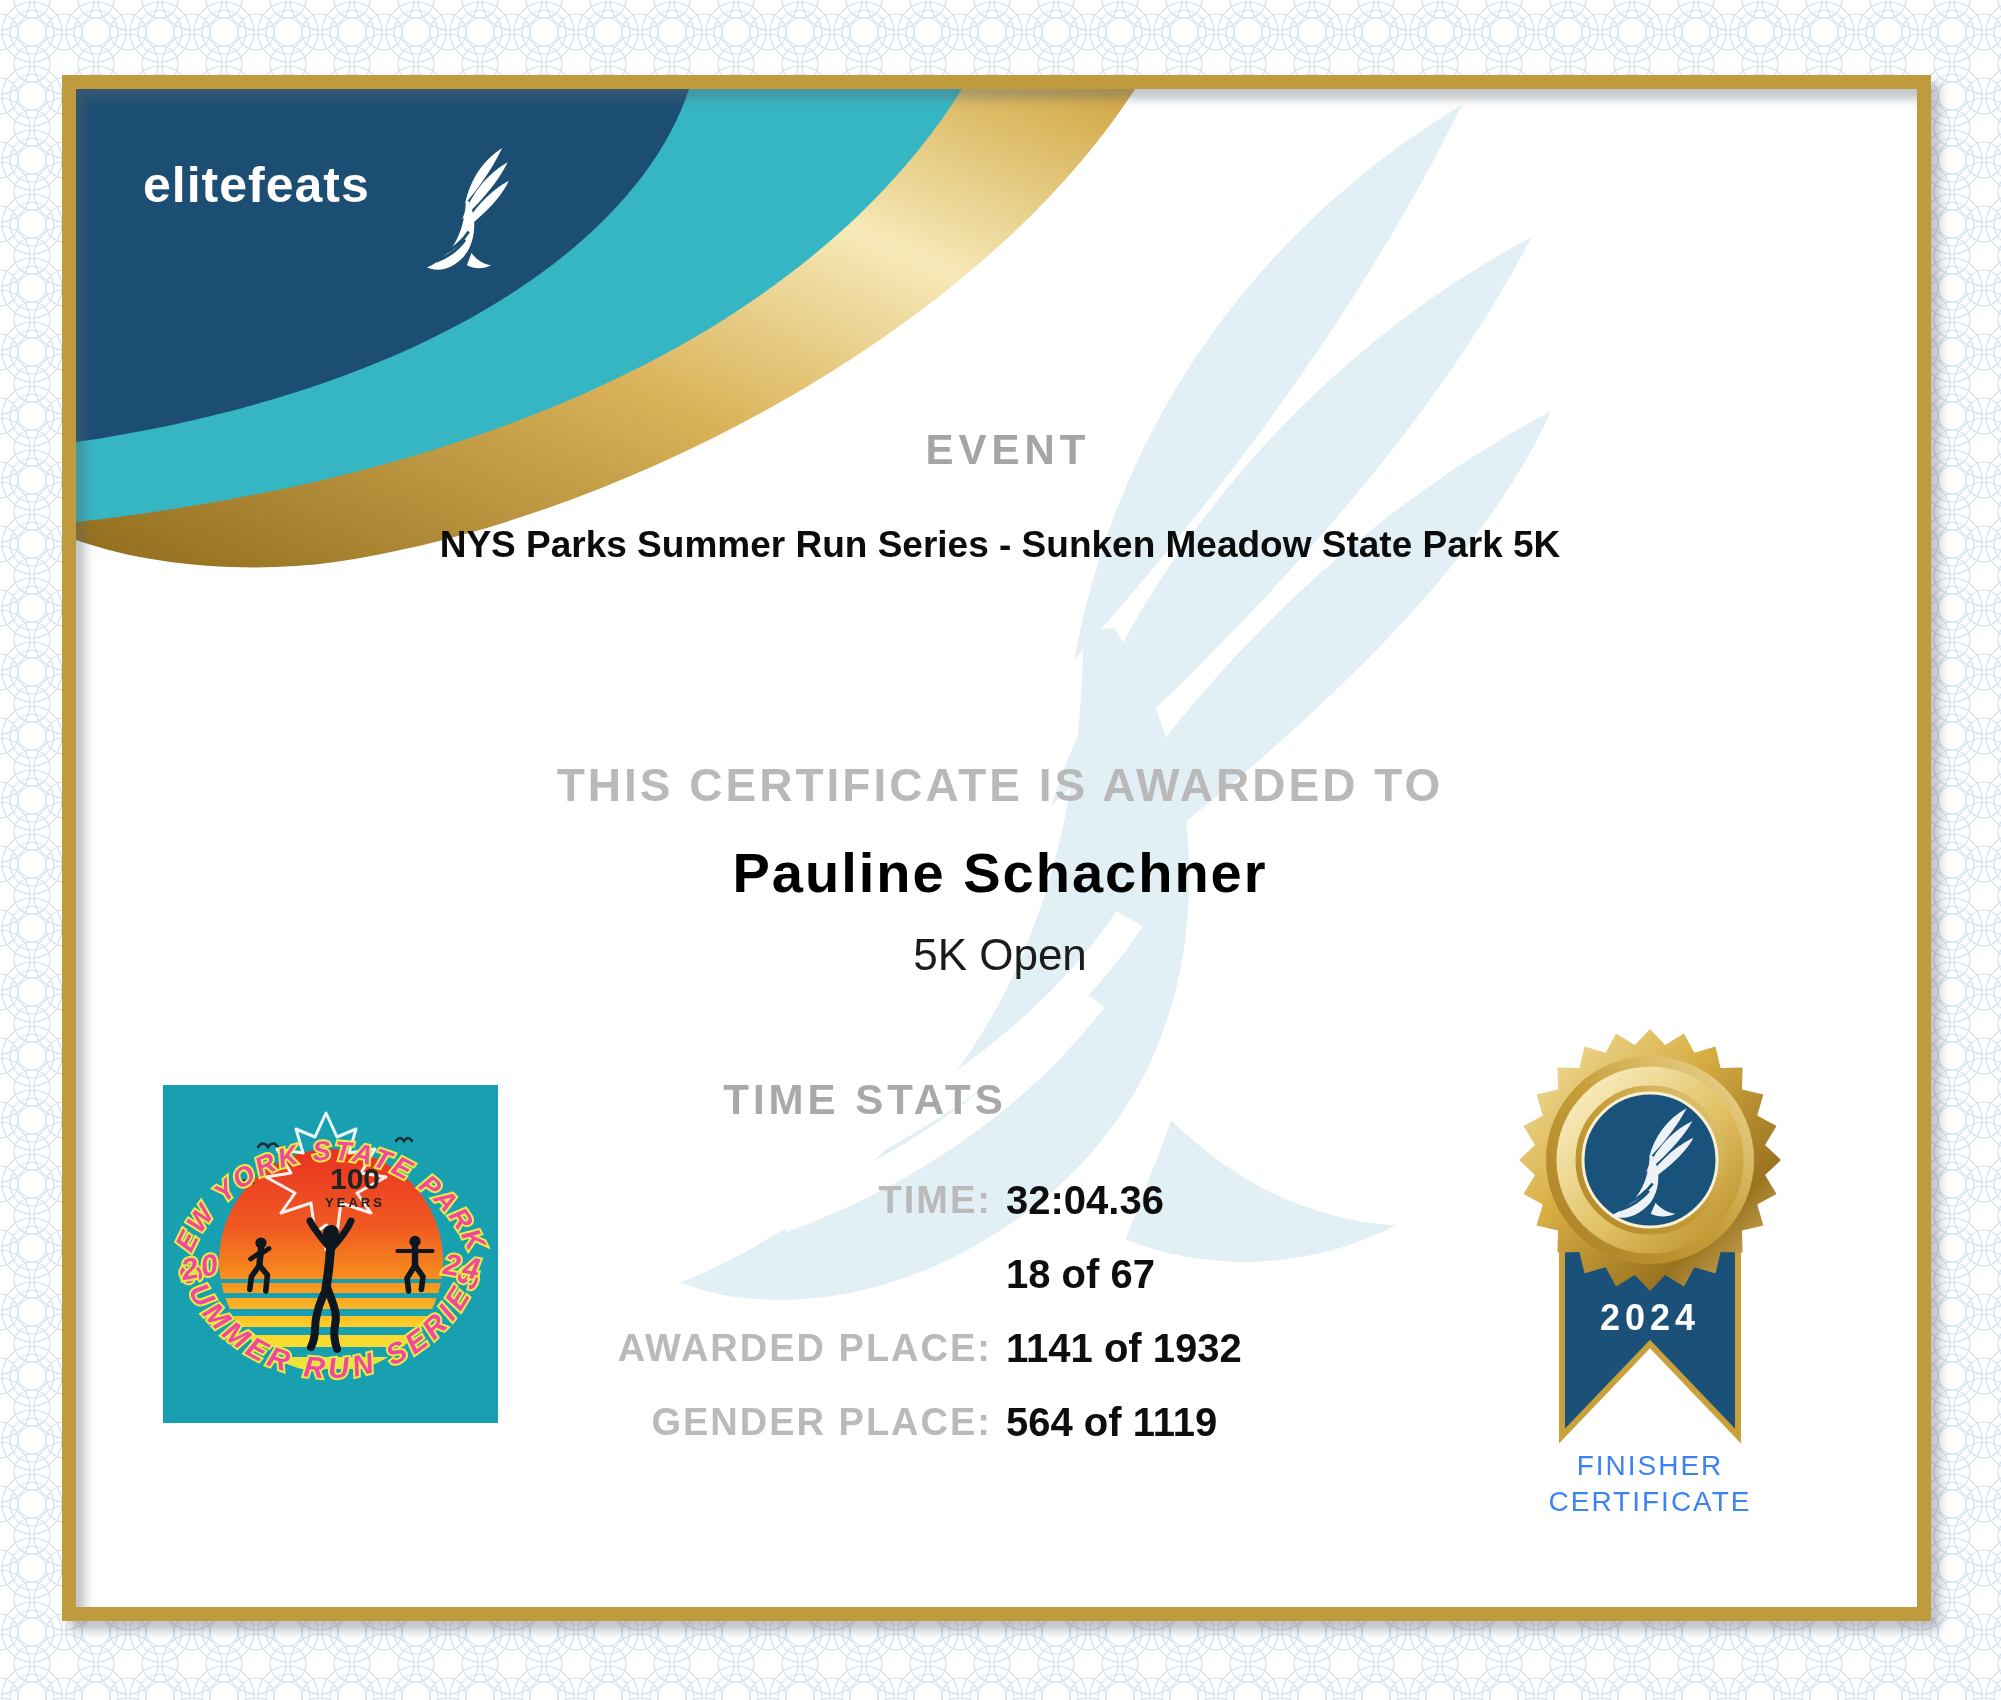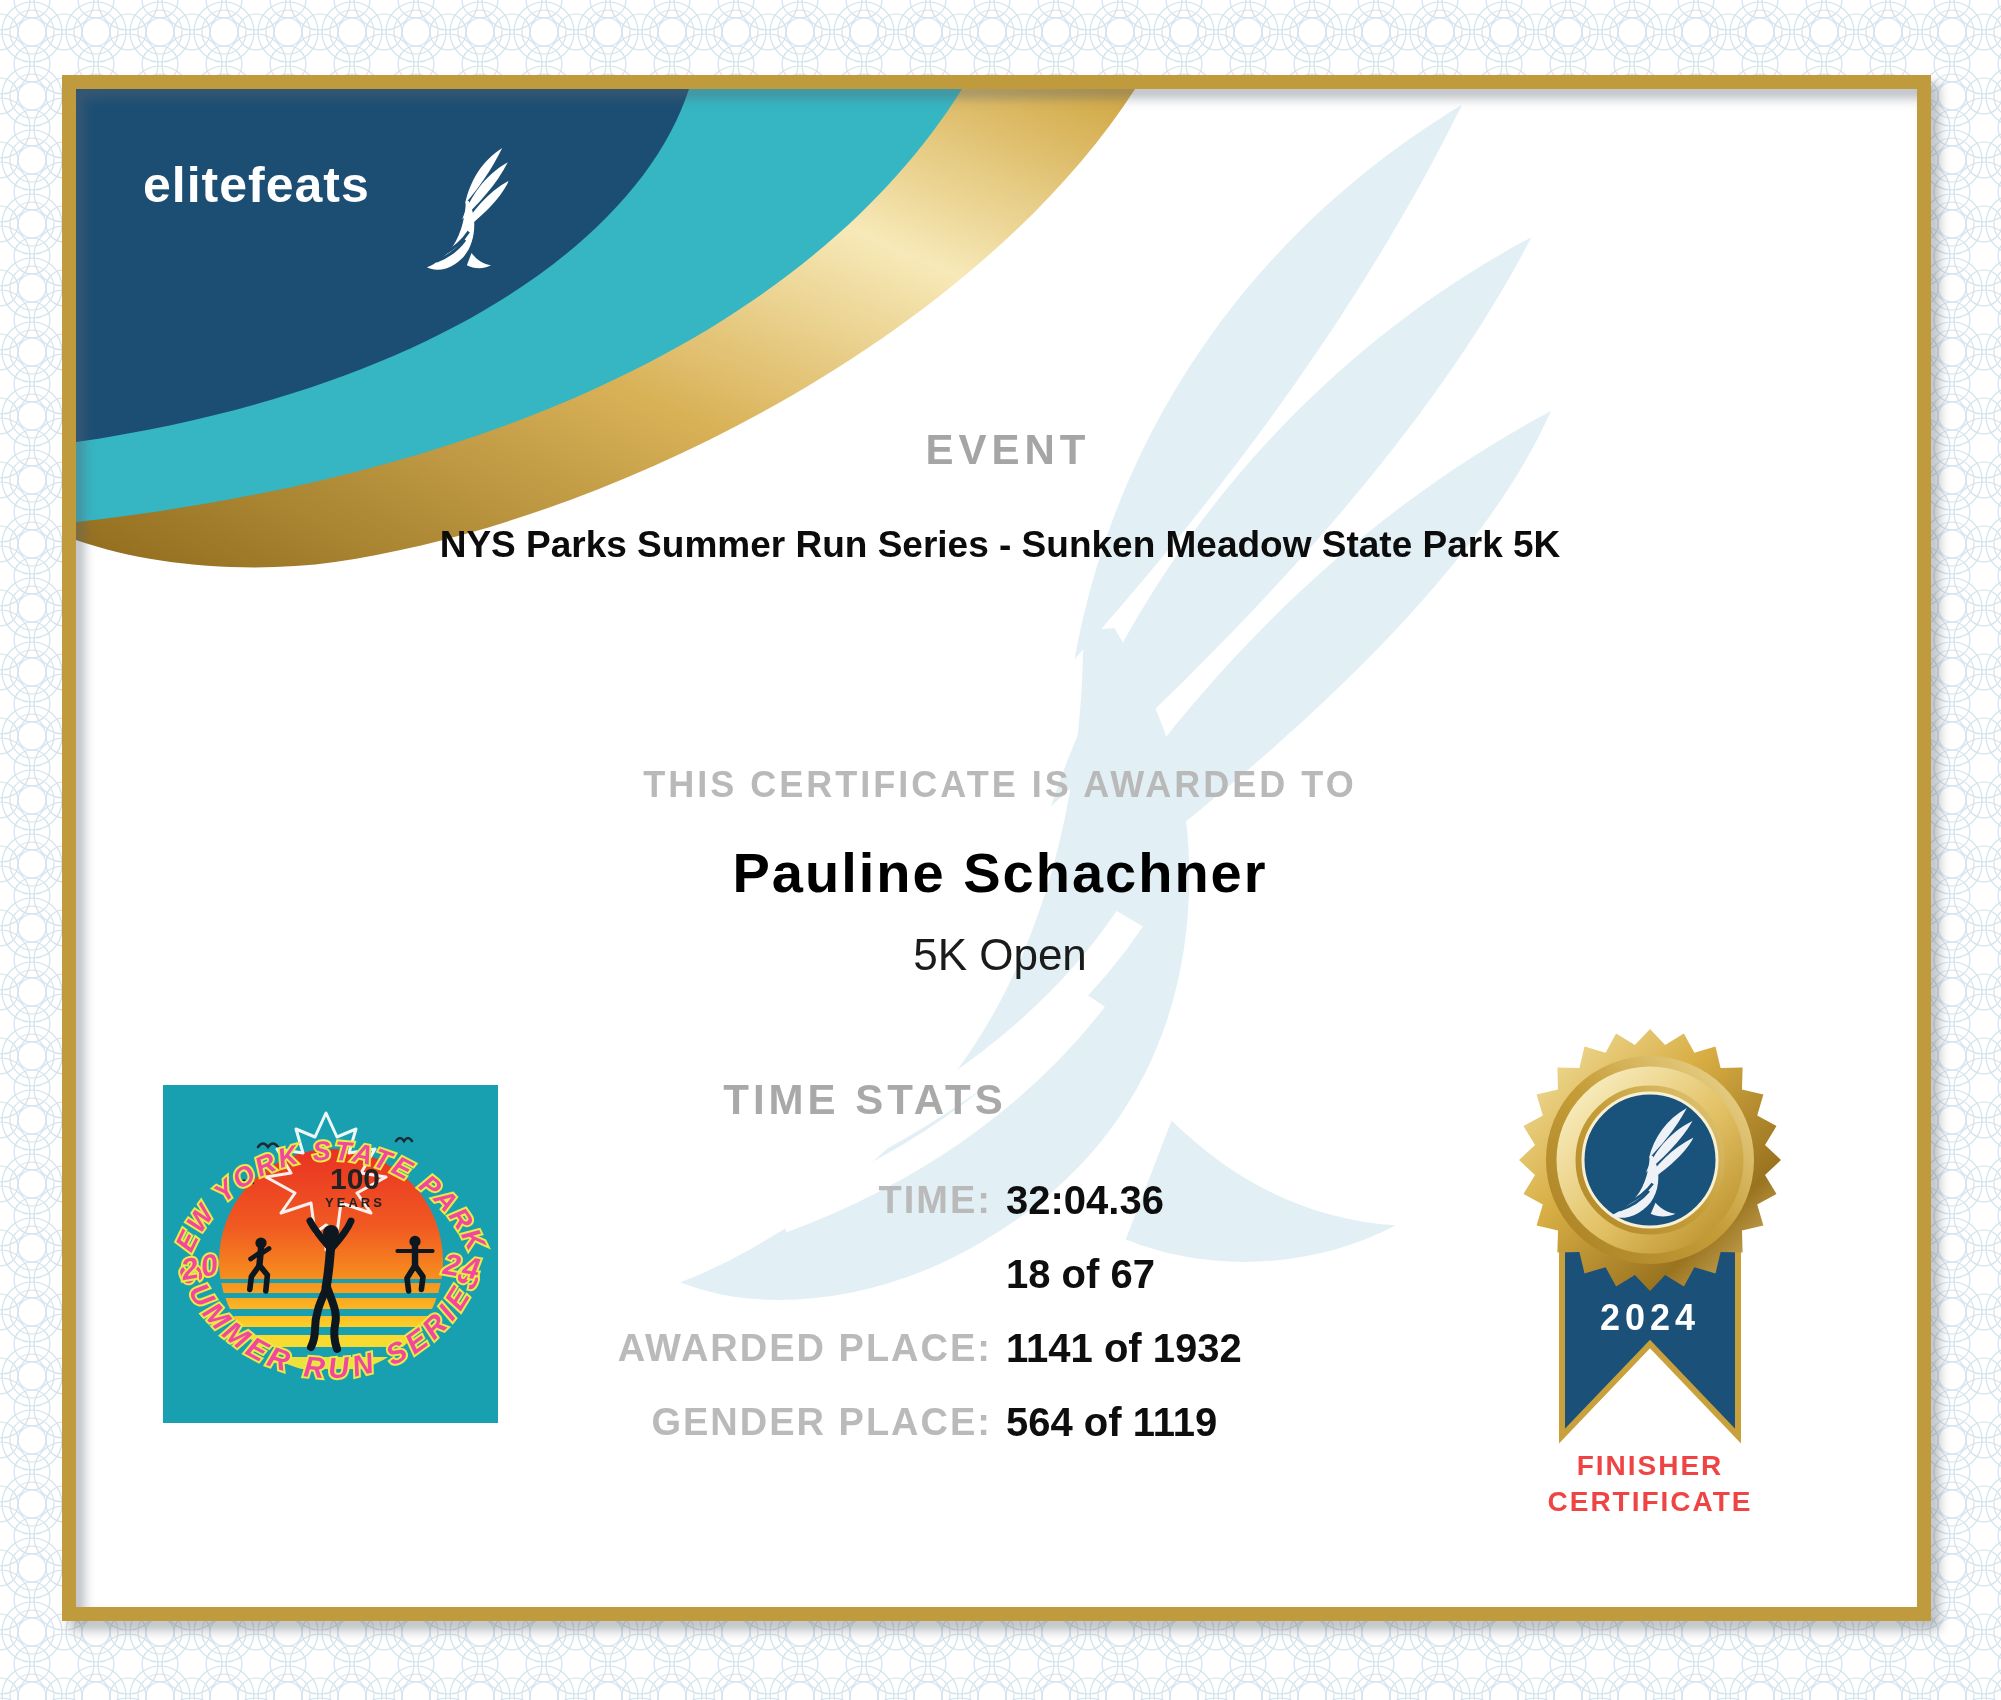--- a/index.html
+++ b/index.html
@@ -6,31 +6,31 @@
   .page{
     position:relative;width:2001px;height:1700px;overflow:hidden;
     font-family:"Liberation Sans",sans-serif;background:#ffffff;
   }
   .layer{position:absolute;left:0;top:0;}
   .txt{position:absolute;white-space:nowrap;}
   .center{transform:translate(-50%,-50%);}
   .t-brand{left:143px;top:156px;font-size:50px;font-weight:700;color:#ffffff;letter-spacing:1px;}
   .t-event-heading{left:1008px;top:450px;font-size:42px;font-weight:700;color:#a5a5a5;letter-spacing:5px;}
   .t-event-title{left:1000px;top:545px;font-size:37px;font-weight:700;color:#0c0c0c;}
-  .t-awarded{left:1000px;top:785px;font-size:36px;font-weight:700;color:#b9b9b9;letter-spacing:3px;}
+  .t-awarded{left:1000px;top:785px;font-size:46px;font-weight:700;color:#b9b9b9;letter-spacing:3px;}
   .t-name{left:1000px;top:872px;font-size:56px;font-weight:700;color:#000000;letter-spacing:2px;text-align:right;}
   .t-division{left:1000px;top:955px;font-size:44px;font-weight:400;color:#1b1b1b;}
   .t-stats-heading{left:865px;top:1100px;font-size:42px;font-weight:700;color:#a9a9a9;letter-spacing:4px;}
   .stat-label{position:absolute;left:0;width:992px;text-align:right;height:52px;line-height:52px;
               font-size:38px;font-weight:700;color:#bababa;letter-spacing:2px;}
   .stat-value{position:absolute;left:1006px;height:52px;line-height:52px;
               font-size:40px;font-weight:700;color:#0e0e0e;}
   .t-medal-year{left:1650px;top:1318px;font-size:36px;font-weight:700;color:#ffffff;letter-spacing:5px;}
   .medal-caption{position:absolute;left:1650px;top:1448px;transform:translateX(-50%);
-                 text-align:center;font-size:28px;font-weight:700;color:#ef4444;
+                 text-align:center;font-size:28px;font-weight:400;color:#3b82f6;
                  letter-spacing:2px;line-height:36px;}
   svg text{font-family:"Liberation Sans",sans-serif;}
   .wm{--cut:#ffffff;}
   .hdr-foot{--cut:#1c4e74;}
   .medal-foot{--cut:#19527b;}
 </style>
 </head>
 <body>
 
 <div class="page">

